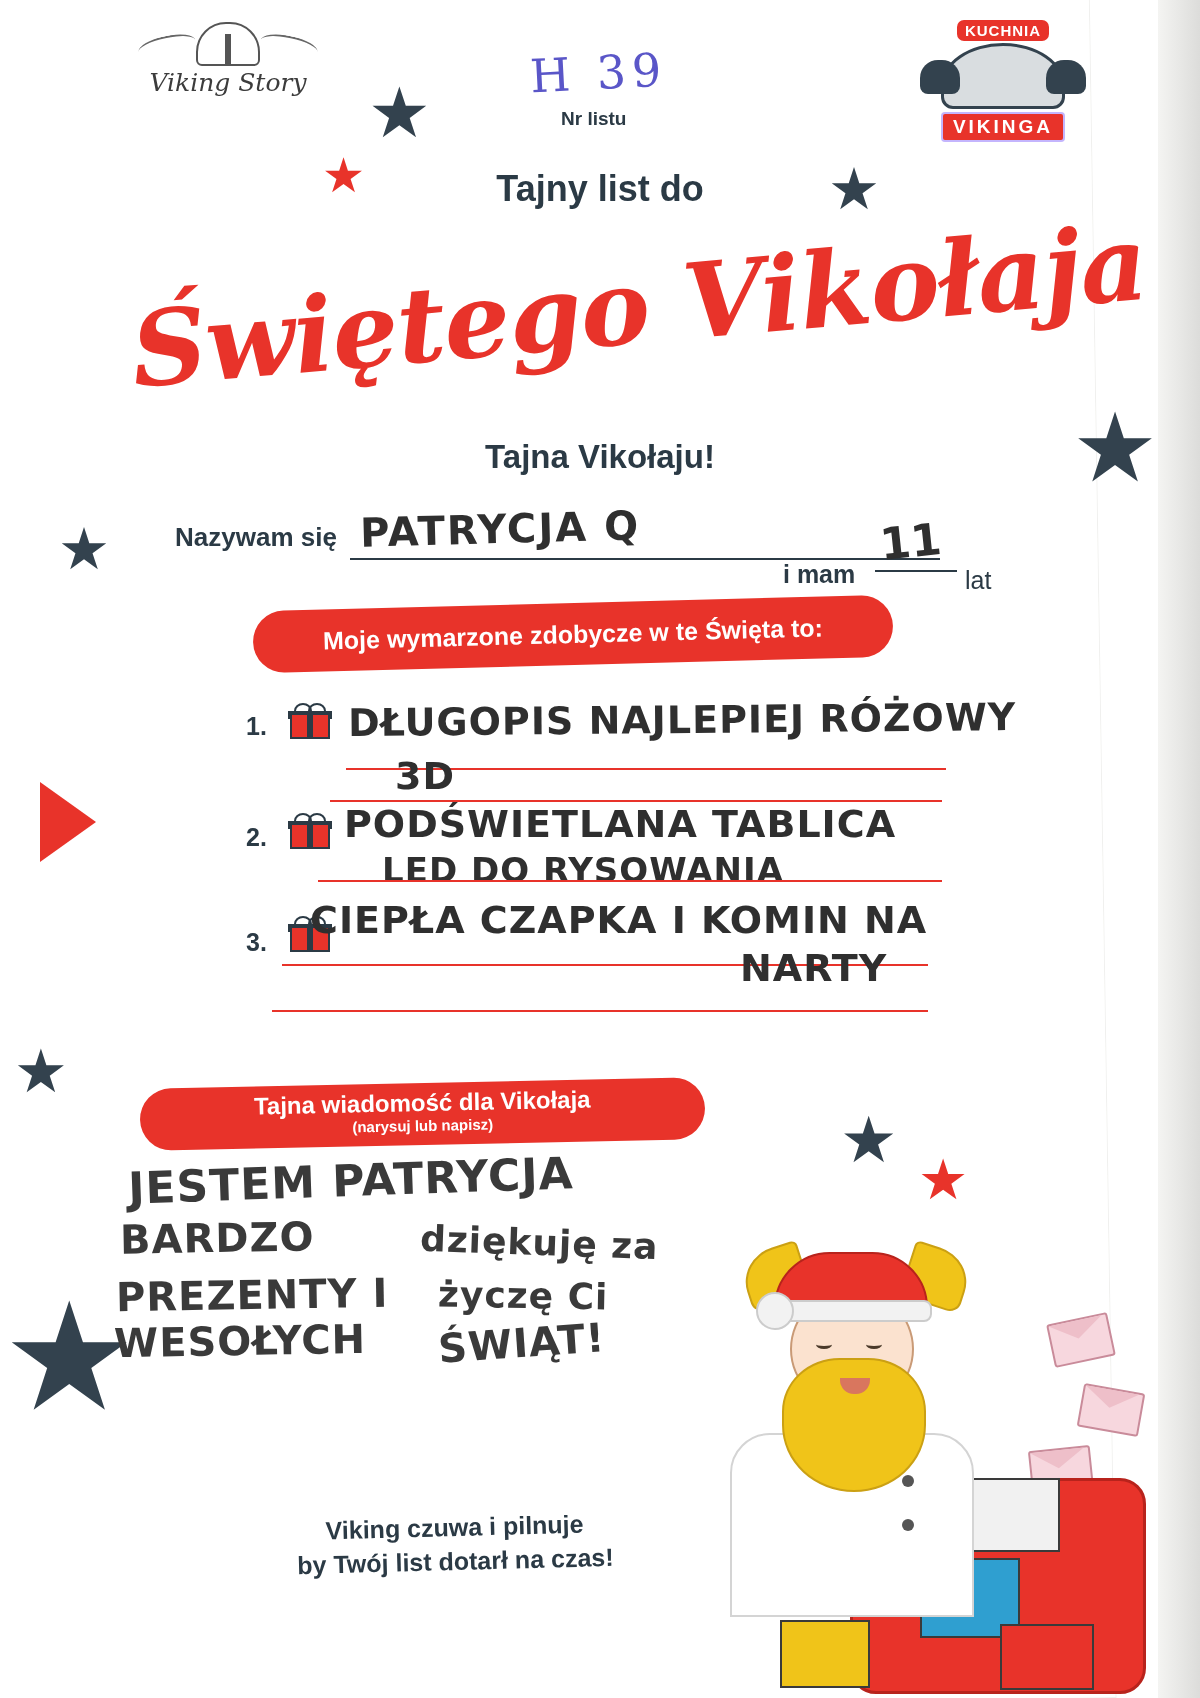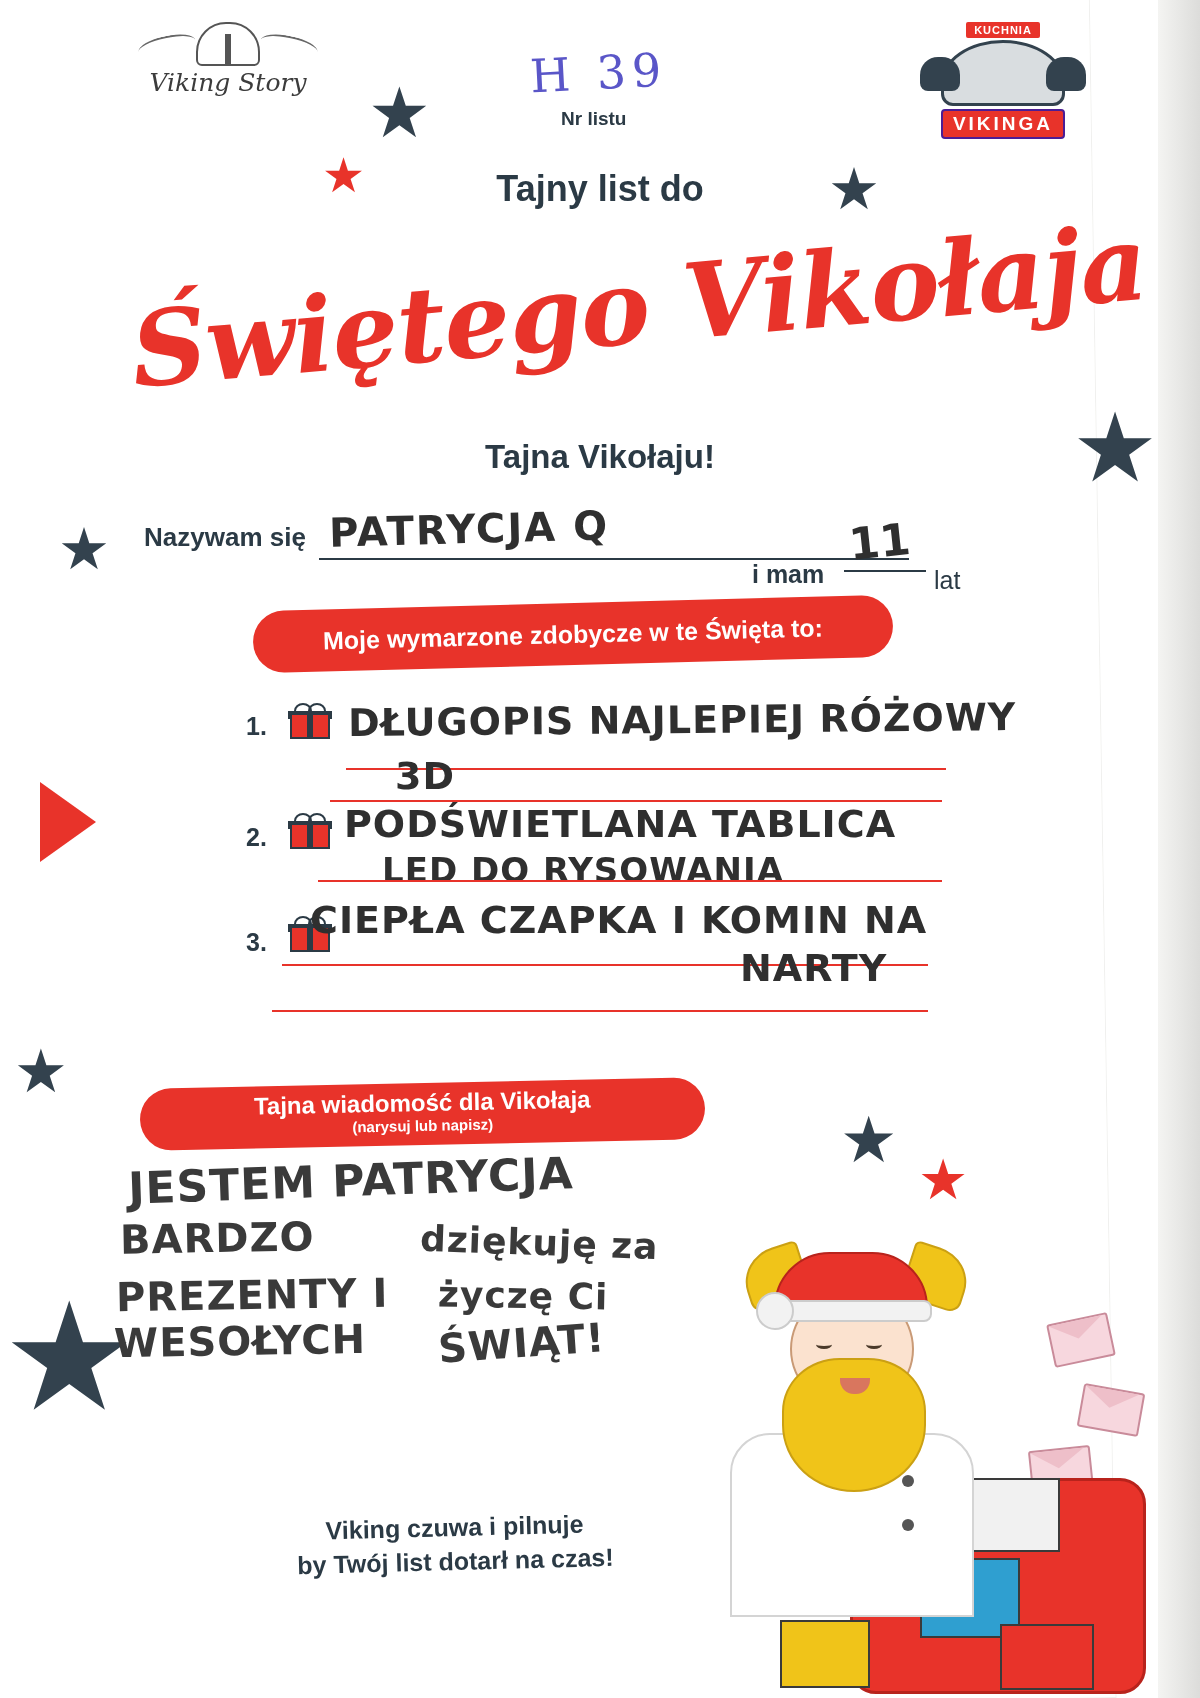--- a/index.html
+++ b/index.html
@@ -96,24 +96,24 @@
     right: 112px;
     top: 20px;
     width: 170px;
     height: 130px;
     text-align: center;
   }
   .logo-right .kuchnia {
     display: inline-block;
     background: #e8332a;
     color: #fff;
-    font-size: 11px;
+    font-size: 15px;
     font-weight: bold;
     padding: 2px 8px;
-    border-radius: 2px;
+    border-radius: 7px;
     letter-spacing: 1px;
   }
   .logo-right .badge {
     margin: 2px auto 0;
     width: 118px; height: 60px;
     border: 3px solid #33424e;
     border-radius: 50% 50% 12px 12px / 65% 65% 12px 12px;
     background: #d9dde0;
     position: relative;
   }
@@ -131,21 +131,21 @@
   .logo-right .vikinga {
     margin-top: 3px;
     display: inline-block;
     background: #e8332a;
     color: #fff;
     font-weight: bold;
     font-size: 19px;
     letter-spacing: 3px;
     padding: 2px 10px;
     border-radius: 4px;
-    border: 2px solid #4c1d95;
+    border: 2px solid #c4b5fd;
   }
 
   
   .nr-listu-hand {
     position: absolute;
     left: 530px; top: 46px;
     font-family: "DejaVu Serif", serif;
     font-size: 46px;
     color: #5a56c8;
     transform: rotate(-3deg);
@@ -185,21 +185,21 @@
   .ahoj {
     position: absolute;
     left: 0; right: 0; top: 438px;
     text-align: center;
     font-size: 33px;
     font-weight: bold;
   }
 
   .name-row {
     position: absolute;
-    left: 144px; top: 508px;
+    left: 175px; top: 508px;
     width: 860px;
     height: 66px;
     text-align: center;
   }
   .label-nazywam {
     position: absolute; left: 0; top: 14px;
     font-size: 26px; font-weight: bold;
   }
   .line-name {
     position: absolute;

